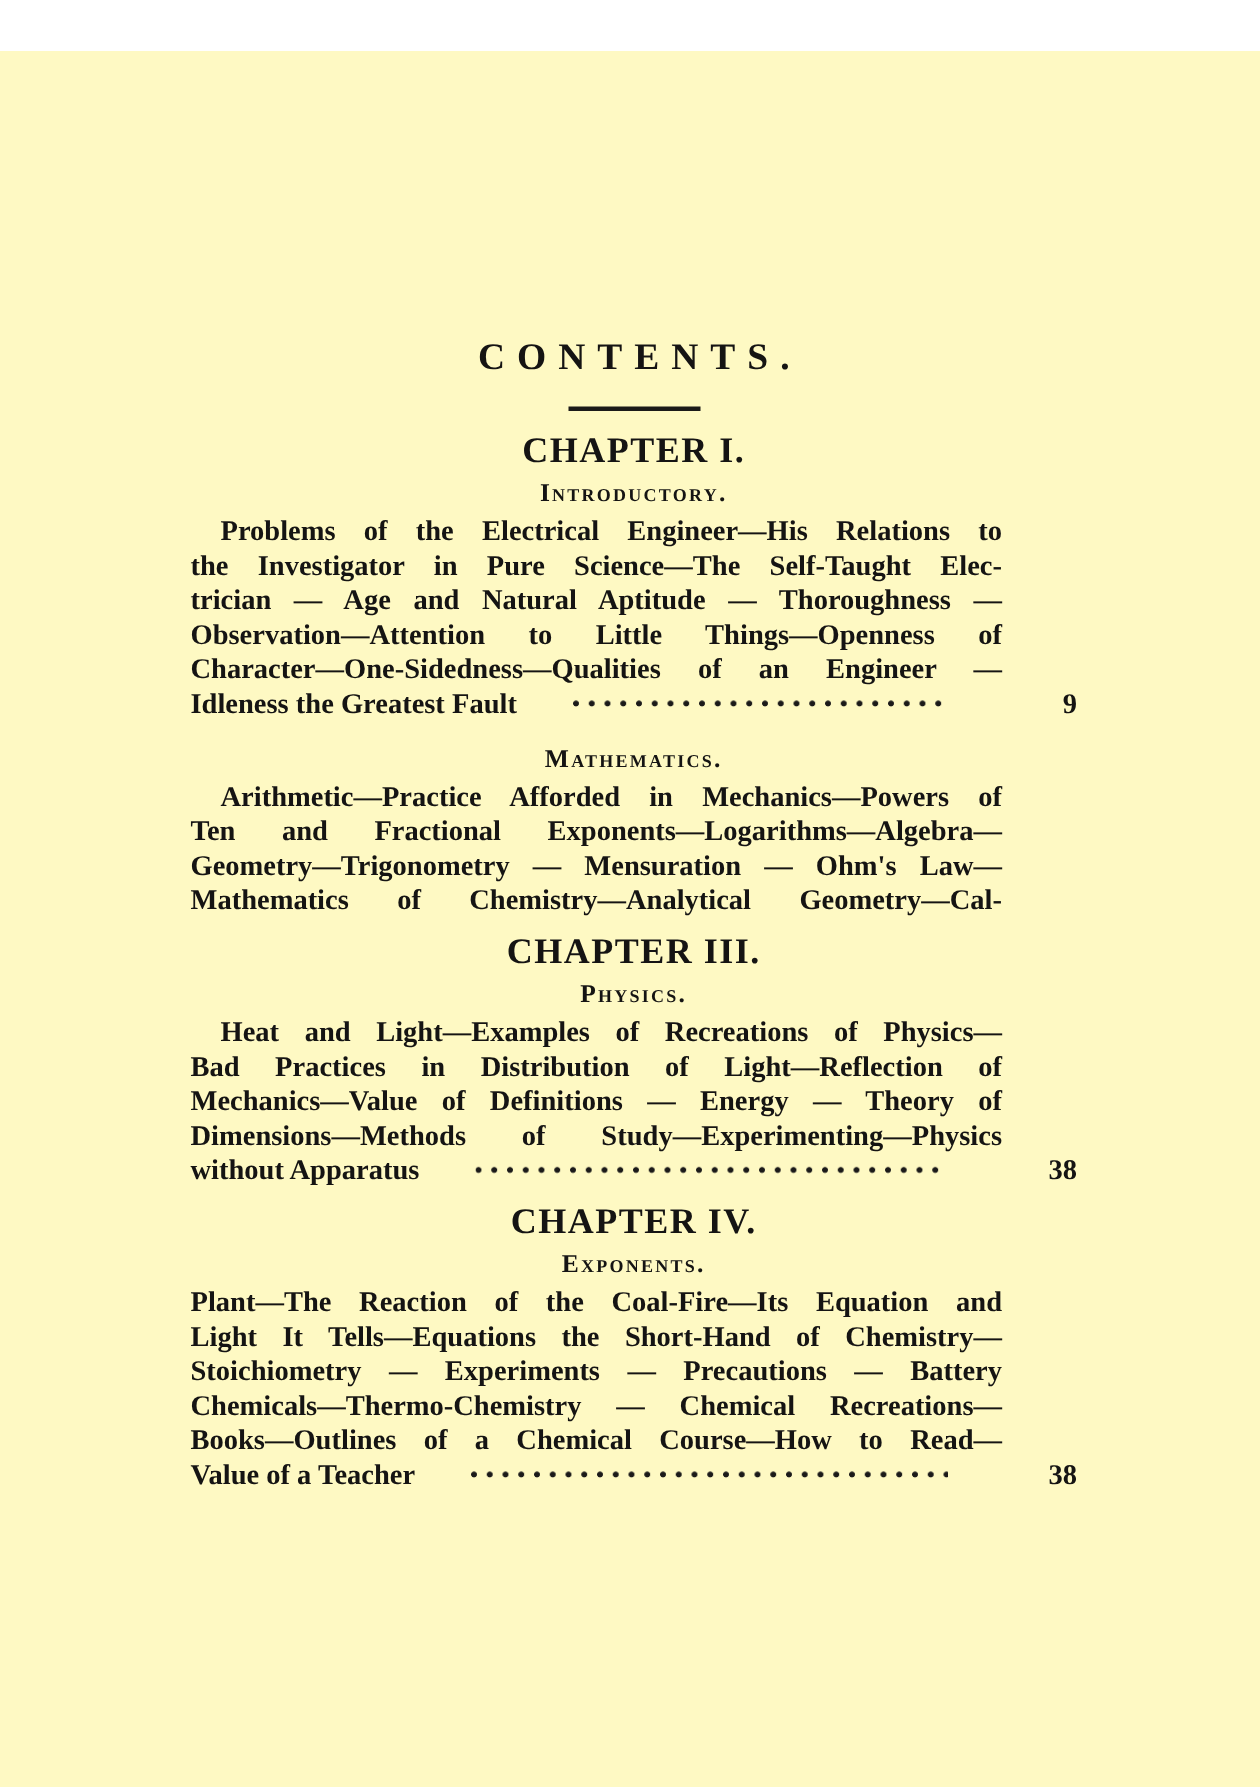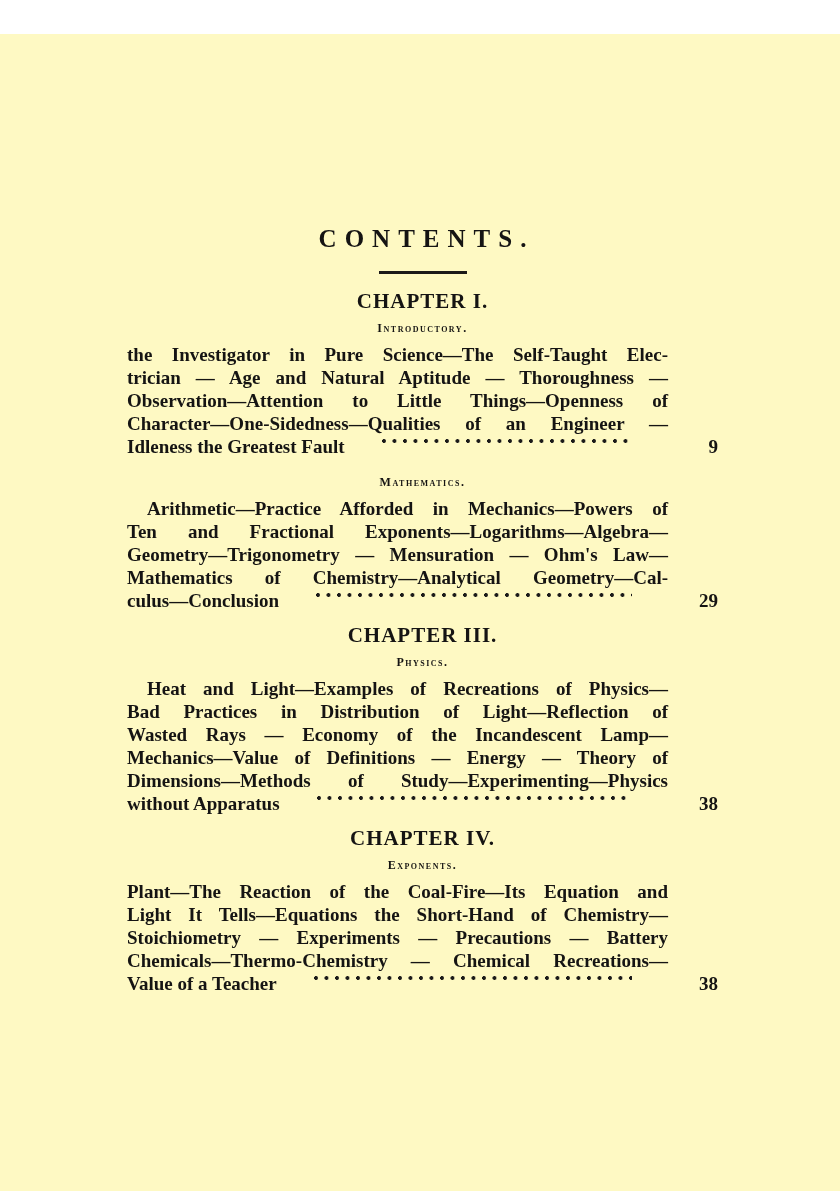--- a/index.html
+++ b/index.html
@@ -43,30 +43,30 @@
   section.chapter {
     margin-top: 10px;
   }
   section.chapter.first {
     margin-top: 14px;
   }
   .ch-head {
     margin: 0;
     width: 100%;
     text-align: center;
-    font-size: 21px;
+    font-size: 24px;
     font-weight: bold;
     letter-spacing: 1px;
     line-height: 26px;
   }
   .ch-sub {
     margin: 4px 0 0 0;
     width: 100%;
     text-align: center;
-    font-size: 12px;
+    font-size: 17px;
     font-weight: bold;
     font-variant: small-caps;
     letter-spacing: 1.5px;
     line-height: 21px;
   }
   .para {
     margin-top: 4px;
     font-size: 19px;
     font-weight: bold;
   }
@@ -78,21 +78,21 @@
     text-justify: inter-word;
     white-space: nowrap;
   }
   .line.indent {
     text-indent: 20px;
   }
   .lastline {
     width: 591px;
     line-height: 23px;
     display: flex;
-    align-items: flex-start;
+    align-items: center;
     gap: 28px;
   }
   .ll-text {
     flex: none;
     white-space: nowrap;
   }
   .leader {
     flex: 1 1 auto;
     height: 9px;
     margin: 0 10px 4px 9px;
@@ -114,72 +114,68 @@
 <div class="page">
   <div class="content">
 
     <div class="book-title">CONTENTS.</div>
     <div class="title-rule"></div>
 
     <section class="chapter first">
       <h2 class="ch-head">CHAPTER I.</h2>
       <h3 class="ch-sub">Introductory.</h3>
       <div class="para">
+        <div class="line indent">Problems of the Electrical Engineer—His Relations to</div>
         <div class="line">the Investigator in Pure Science—The Self-Taught Elec-</div>
         <div class="line">trician — Age and Natural Aptitude — Thoroughness —</div>
         <div class="line">Observation—Attention to Little Things—Openness of</div>
         <div class="line">Character—One-Sidedness—Qualities of an Engineer —</div>
         <div class="lastline">
           <span class="ll-text">Idleness the Greatest Fault</span>
           <span class="leader"></span>
           <span class="pagenum">9</span>
         </div>
       </div>
     </section>
 
     <section class="chapter">
       <h3 class="ch-sub">Mathematics.</h3>
       <div class="para">
         <div class="line indent">Arithmetic—Practice Afforded in Mechanics—Powers of</div>
         <div class="line">Ten and Fractional Exponents—Logarithms—Algebra—</div>
         <div class="line">Geometry—Trigonometry — Mensuration — Ohm's Law—</div>
         <div class="line">Mathematics of Chemistry—Analytical Geometry—Cal-</div>
-        <div class="lastline">
-          <span class="ll-text">culus—Conclusion</span>
-          <span class="leader"></span>
-          <span class="pagenum">29</span>
-        </div>
       </div>
     </section>
 
     <section class="chapter">
       <h2 class="ch-head">CHAPTER III.</h2>
       <h3 class="ch-sub">Physics.</h3>
       <div class="para">
         <div class="line indent">Heat and Light—Examples of Recreations of Physics—</div>
         <div class="line">Bad Practices in Distribution of Light—Reflection of</div>
-        <div class="line">Wasted Rays — Economy of the Incandescent Lamp—</div>
         <div class="line">Mechanics—Value of Definitions — Energy — Theory of</div>
         <div class="line">Dimensions—Methods of Study—Experimenting—Physics</div>
         <div class="lastline">
           <span class="ll-text">without Apparatus</span>
           <span class="leader"></span>
           <span class="pagenum">38</span>
         </div>
       </div>
     </section>
 
     <section class="chapter">
       <h2 class="ch-head">CHAPTER IV.</h2>
       <h3 class="ch-sub">Exponents.</h3>
       <div class="para">
         <div class="line">Plant—The Reaction of the Coal-Fire—Its Equation and</div>
         <div class="line">Light It Tells—Equations the Short-Hand of Chemistry—</div>
         <div class="line">Stoichiometry — Experiments — Precautions — Battery</div>
         <div class="line">Chemicals—Thermo-Chemistry — Chemical Recreations—</div>
+        <div class="line">Books—Outlines of a Chemical Course—How to Read—</div>
         <div class="lastline">
           <span class="ll-text">Value of a Teacher</span>
           <span class="leader"></span>
           <span class="pagenum">38</span>
         </div>
       </div>
     </section>
 
   </div>
 </div>

